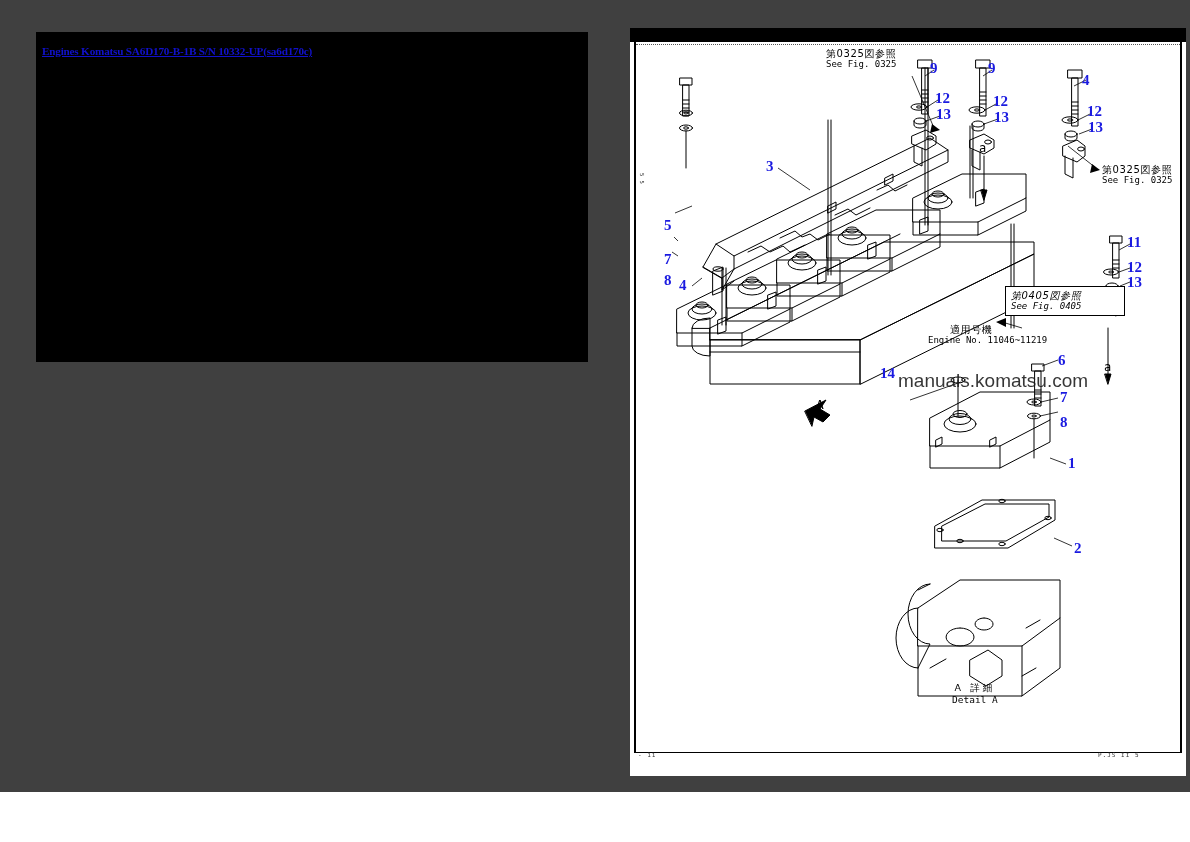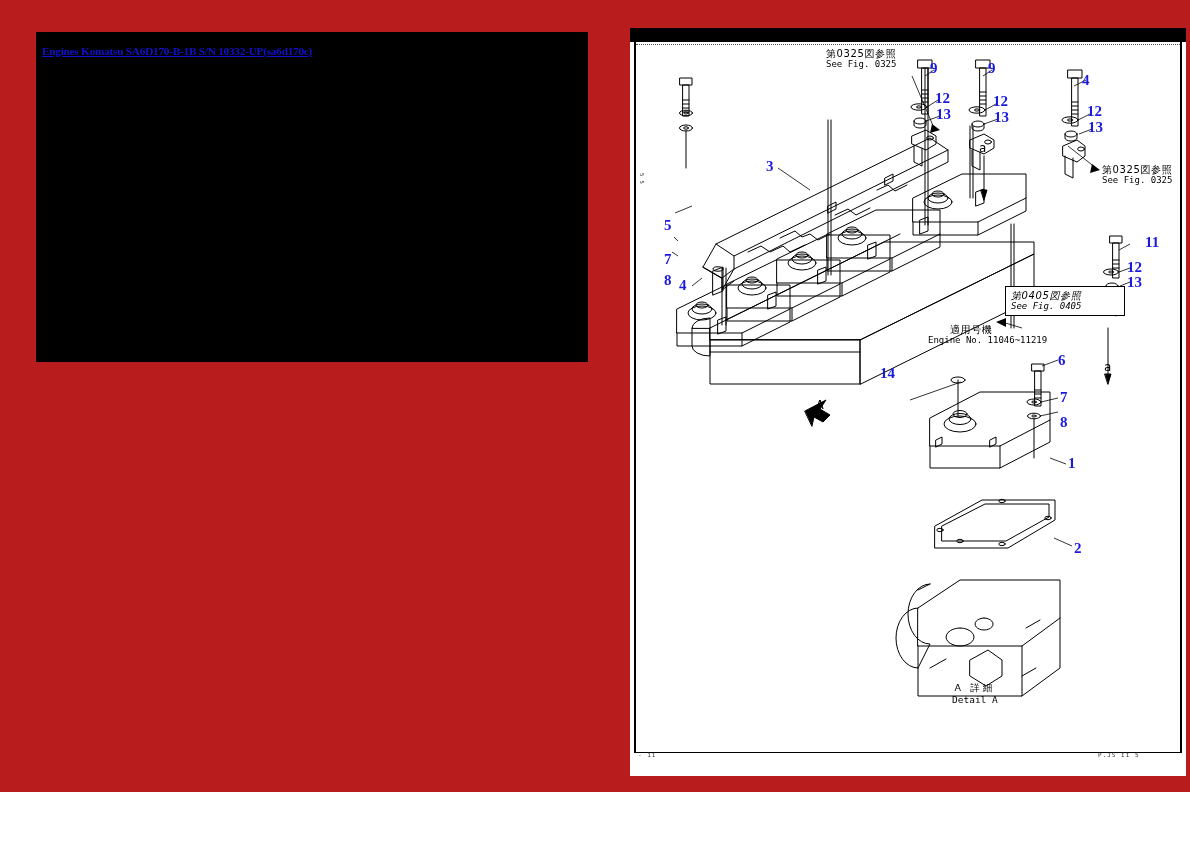--- a/index.html
+++ b/index.html
@@ -3,21 +3,21 @@
 <meta charset="utf-8">
 <style>
   * { box-sizing: border-box; }
   html, body {
     margin: 0; padding: 0;
     width: 1190px; height: 842px;
     background: #ffffff;
     font-family: "Liberation Sans", sans-serif;
     overflow: hidden;
   }
-  #root { position: relative; width: 1190px; height: 792px; background:#b91c1c;padding-left:40px; }
+  #root { position: relative; width: 1190px; height: 792px; background:#404040;padding-left:40px; }
 
   
   #left-panel {
     position: absolute; left: 36px; top: 32px;
     width: 552px; height: 330px;
     background: #000000;
   }
   #doc-title-link {
     position: absolute; left: 6px; top: 13px;
     color: #1111cc;
@@ -444,21 +444,21 @@
     <div class="callout" style="left:452px; top:45px;">4</div>
 
     <div class="callout" style="left:305px; top:63px;">12</div>
     <div class="callout" style="left:363px; top:66px;">12</div>
     <div class="callout" style="left:457px; top:76px;">12</div>
 
     <div class="callout" style="left:306px; top:79px;">13</div>
     <div class="callout" style="left:364px; top:82px;">13</div>
     <div class="callout" style="left:458px; top:92px;">13</div>
 
-    <div class="callout" style="left:515px; top:207px;text-align:center;">11</div>
+    <div class="callout" style="left:497px; top:207px;text-align:center;">11</div>
     <div class="callout" style="left:497px; top:232px;">12</div>
     <div class="callout" style="left:497px; top:247px;">13</div>
 
     <div class="callout" style="left:250px; top:338px;">14</div>
     <div class="callout" style="left:428px; top:325px;">6</div>
     <div class="callout" style="left:430px; top:362px;">7</div>
     <div class="callout" style="left:430px; top:387px;">8</div>
     <div class="callout" style="left:438px; top:428px;">1</div>
     <div class="callout" style="left:444px; top:513px;">2</div>
 
@@ -490,15 +490,16 @@
 
     <div class="detail-caption" style="left:322px; top:654px;">
       <div class="jp">A 詳細</div>
       <div>Detail A</div>
     </div>
 
     <div class="edge-code" style="left:8px; top:723px;">- 11</div>
     <div class="edge-code" style="left:468px; top:723px;">P.JS II 5</div>
     <div class="side-code" style="left:9px; top:145px; height:30px;">5 5</div>
 
+    <div id="watermark">manuals.komatsu.com</div>
 
   </div>
 </div>
 
 </body></html>

